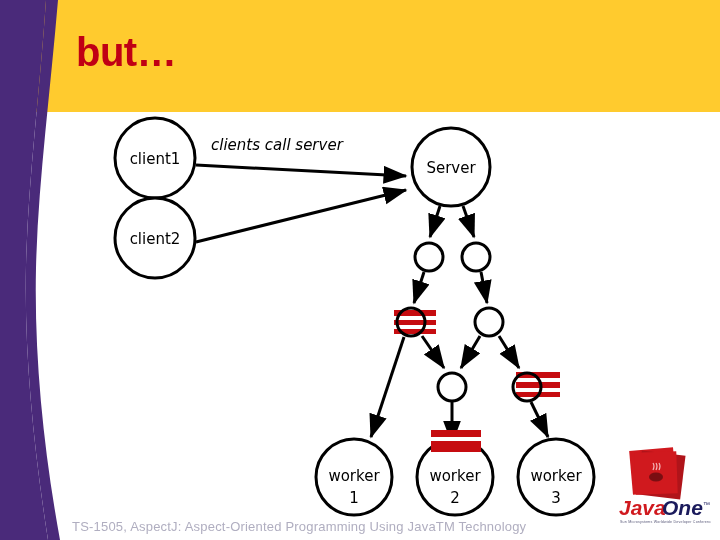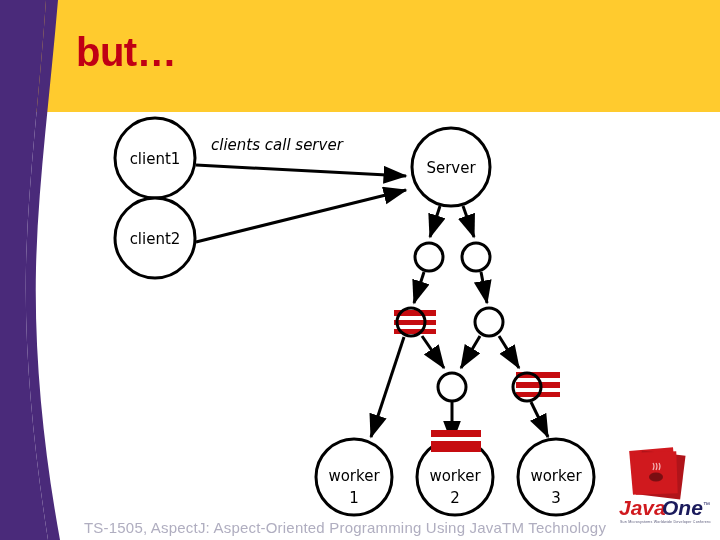--- a/index.html
+++ b/index.html
@@ -63,23 +63,23 @@
   }
   .edge-label {
     font-family: "DejaVu Sans", sans-serif;
     font-size: 15px;
     font-style: italic;
     fill: #000000;
   }
   
   .footer-text {
     position: absolute;
-    left: 84px;
+    left: 72px;
     top: 519px;
-    font-size: 15px;
+    font-size: 13px;
     color: #B0AEC0;
     font-family: "Liberation Sans", sans-serif;
     white-space: nowrap;
     letter-spacing: 0.2px;
   }
   .page-number {
     position: absolute;
     left: 10px;
     top: 519px;
     font-size: 10px;

